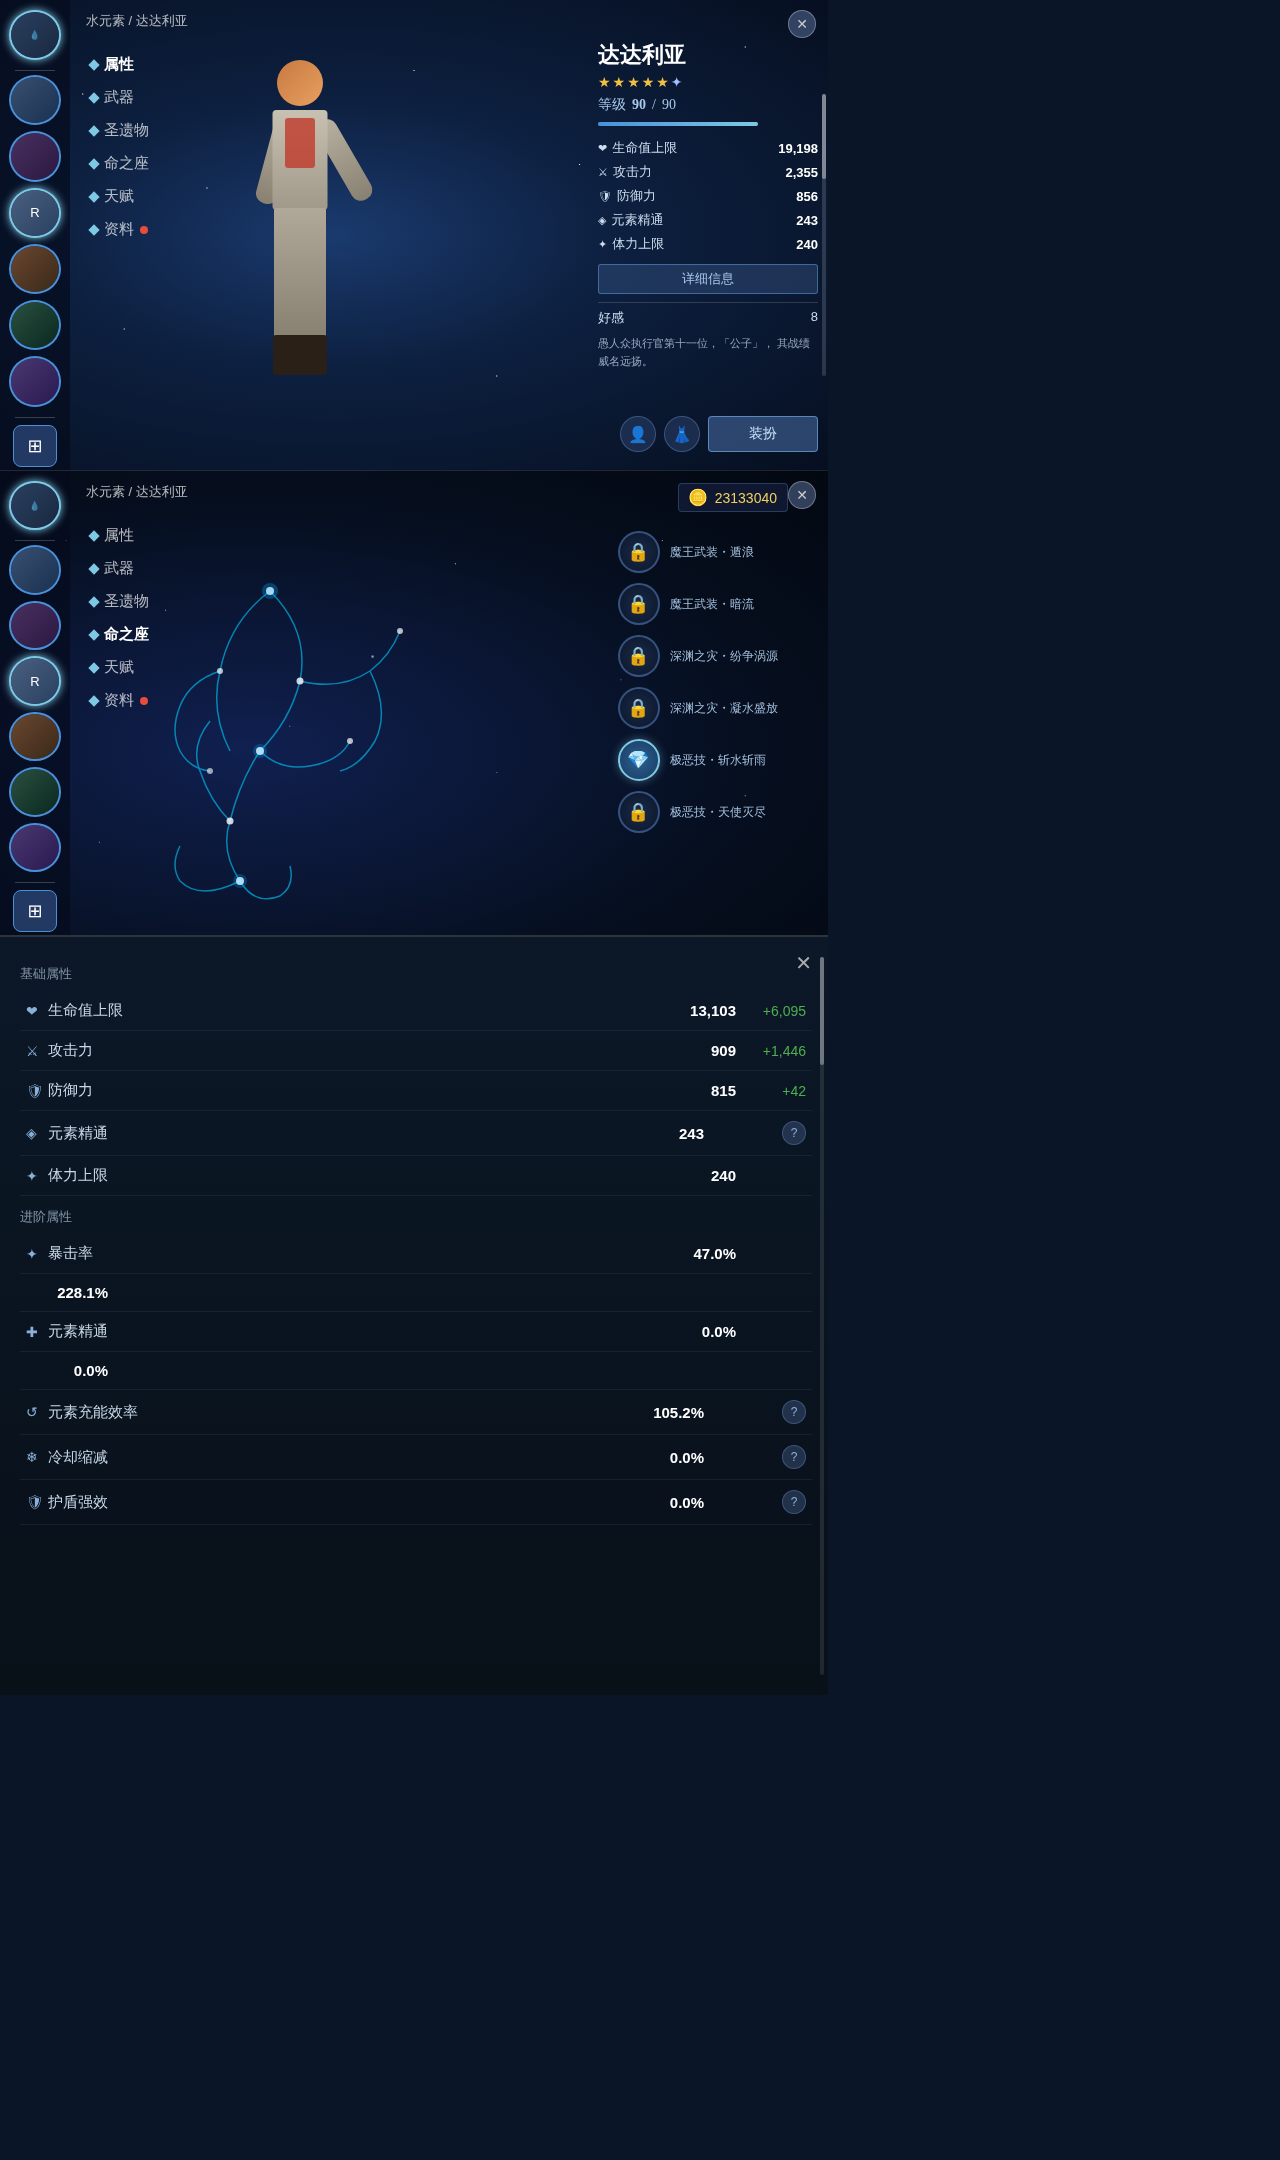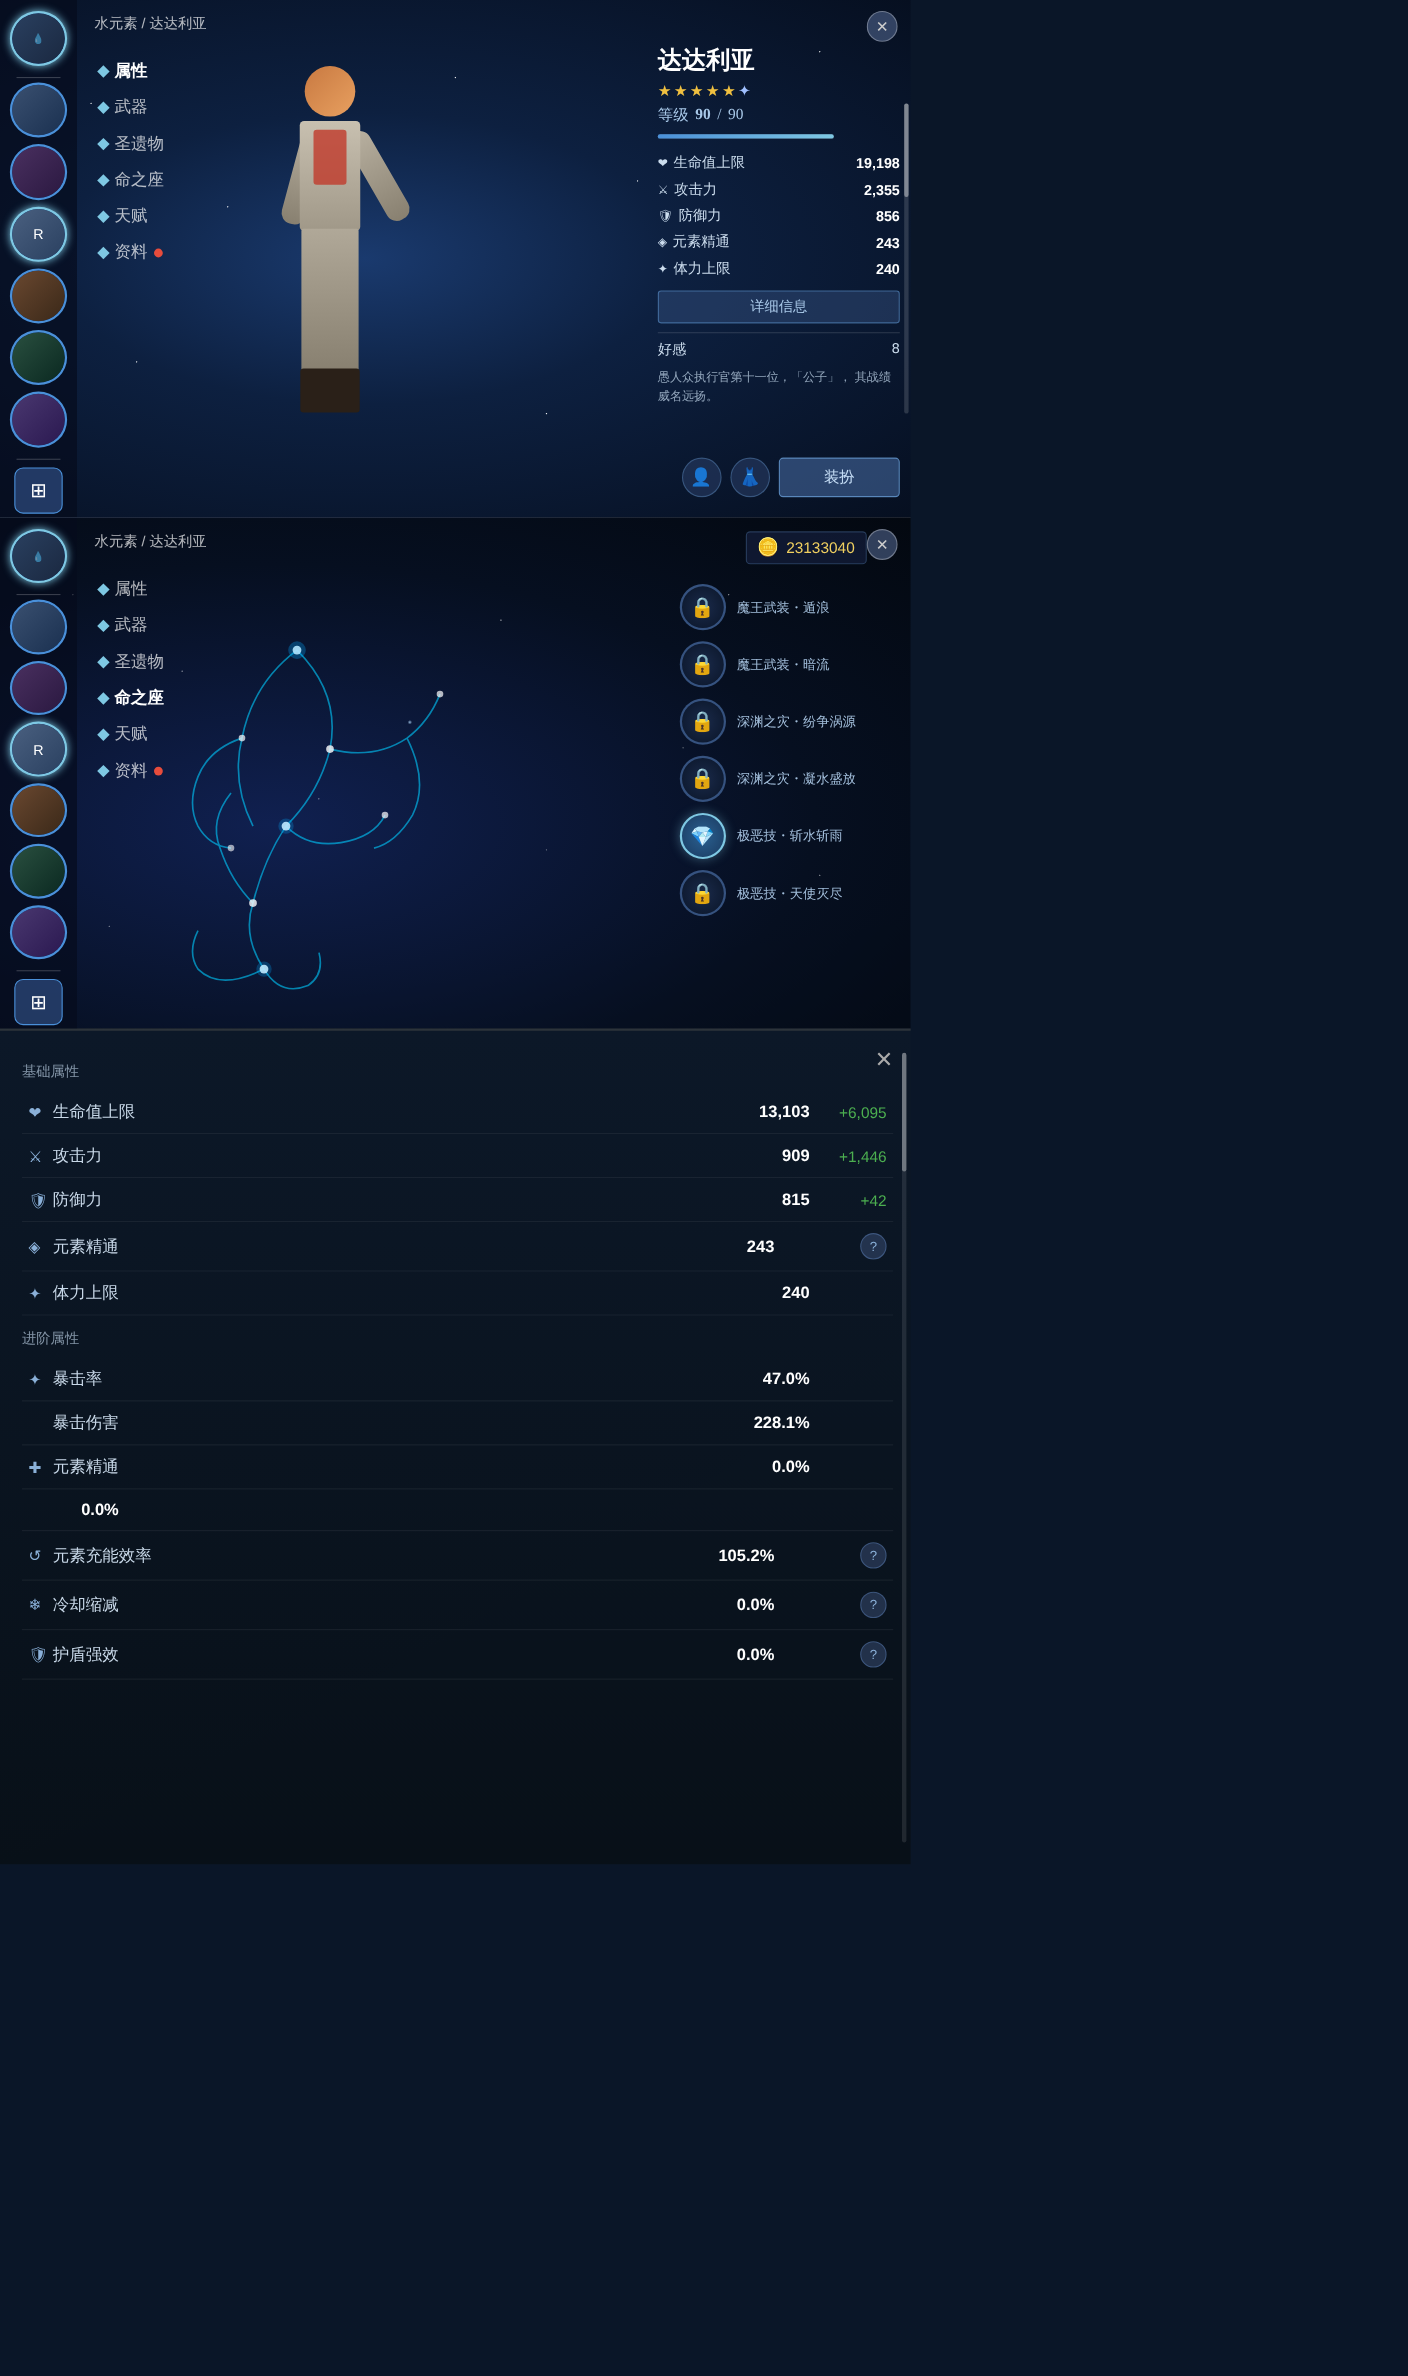--- a/index.html
+++ b/index.html
@@ -825,21 +825,20 @@
 
   <div class="stat-detail-row">
     <div class="stat-detail-icon">✦</div>
     <div class="stat-detail-label">暴击率</div>
     <div class="stat-detail-val">47.0%</div>
     <div class="stat-detail-bonus"></div>
   </div>
 
   <div class="stat-detail-row">
     <div class="stat-detail-icon"></div>
-    <div class="stat-detail-label">暴击伤害</div>
     <div class="stat-detail-val">228.1%</div>
     <div class="stat-detail-bonus"></div>
   </div>
 
   <div class="stat-detail-row">
     <div class="stat-detail-icon">✚</div>
     <div class="stat-detail-label">元素精通</div>
     <div class="stat-detail-val">0.0%</div>
     <div class="stat-detail-bonus"></div>
   </div>

